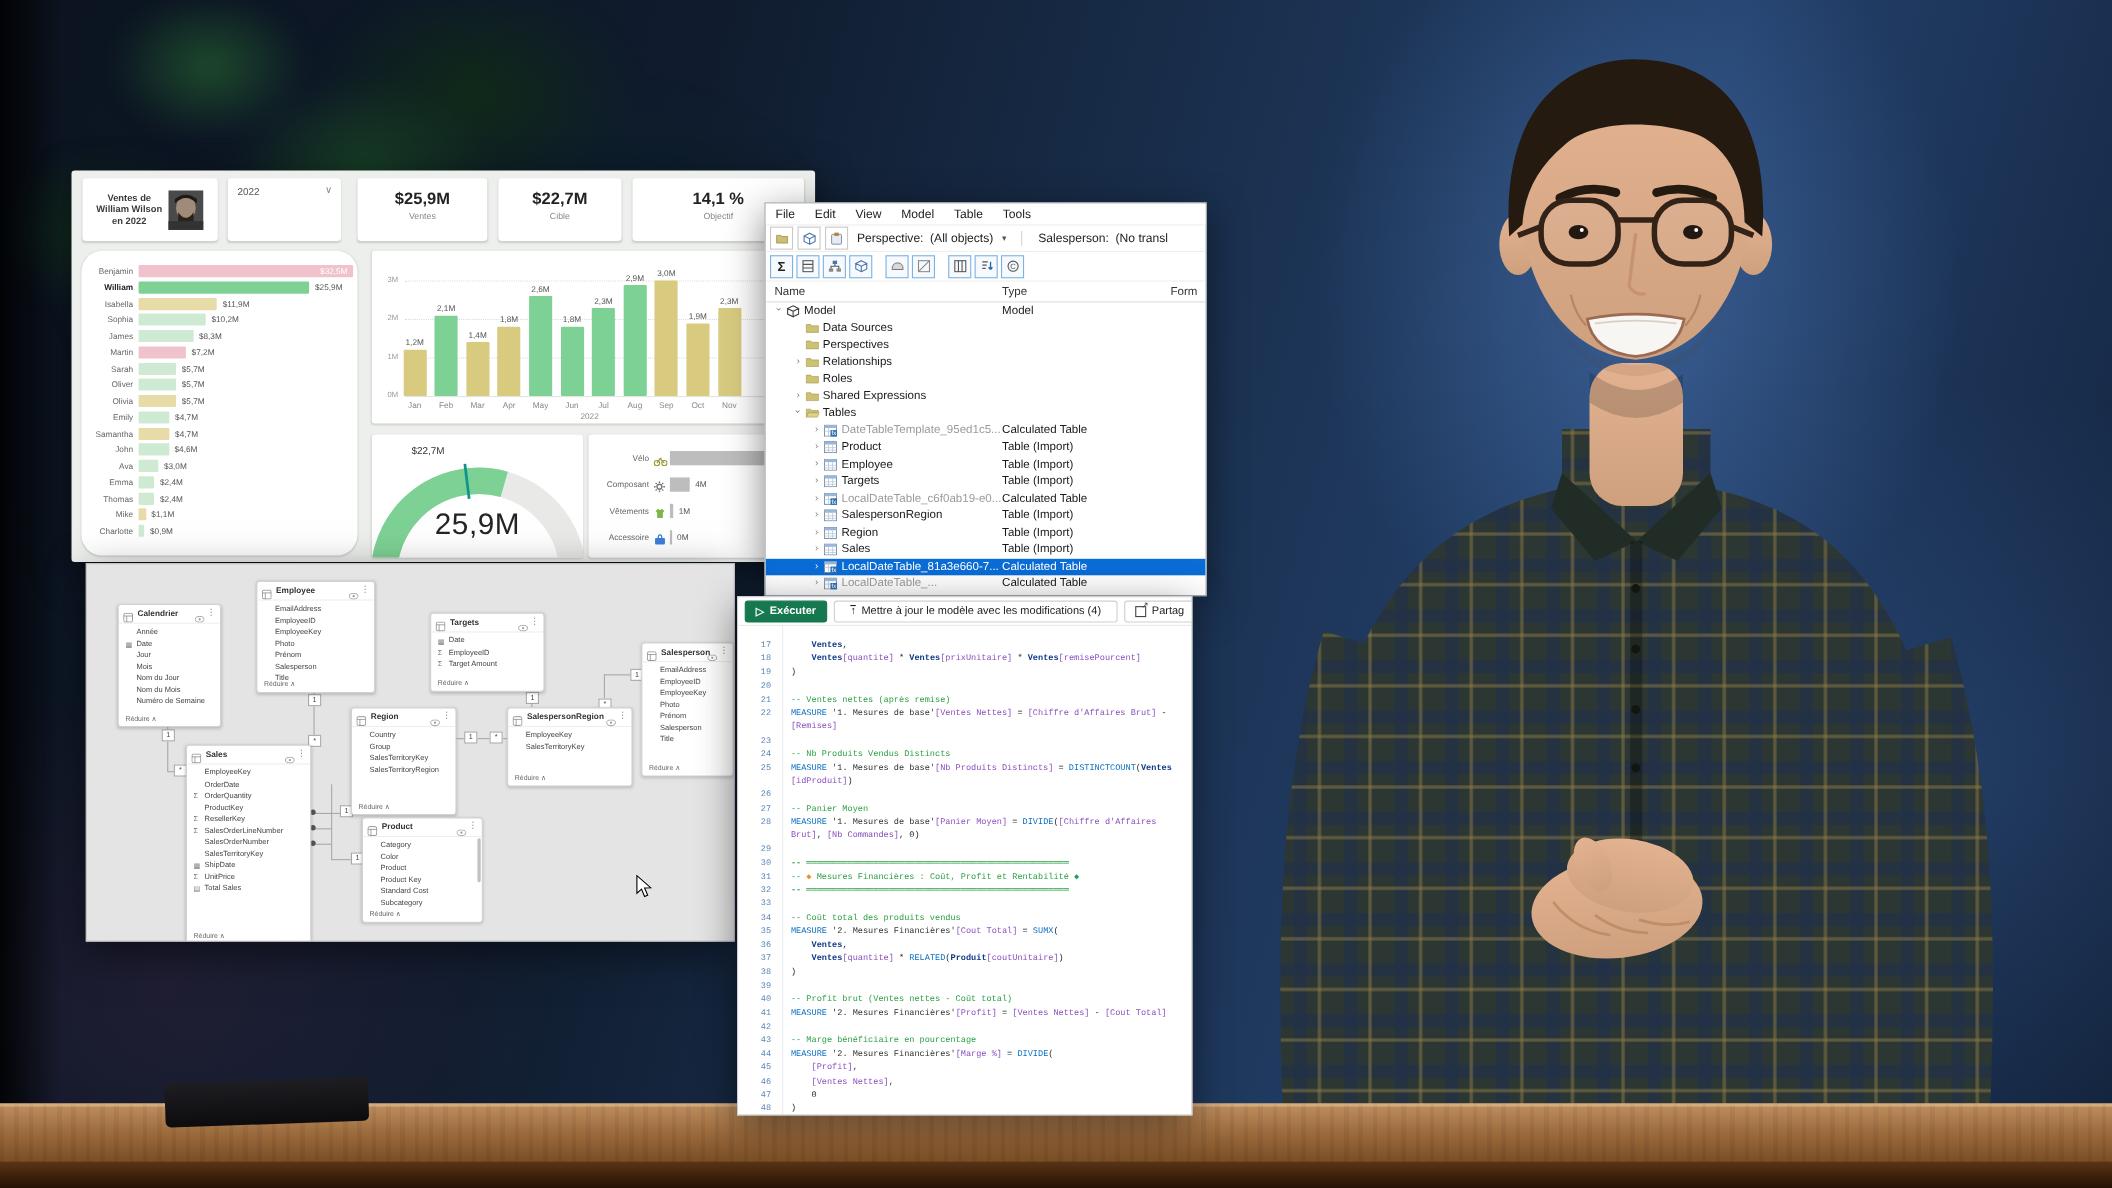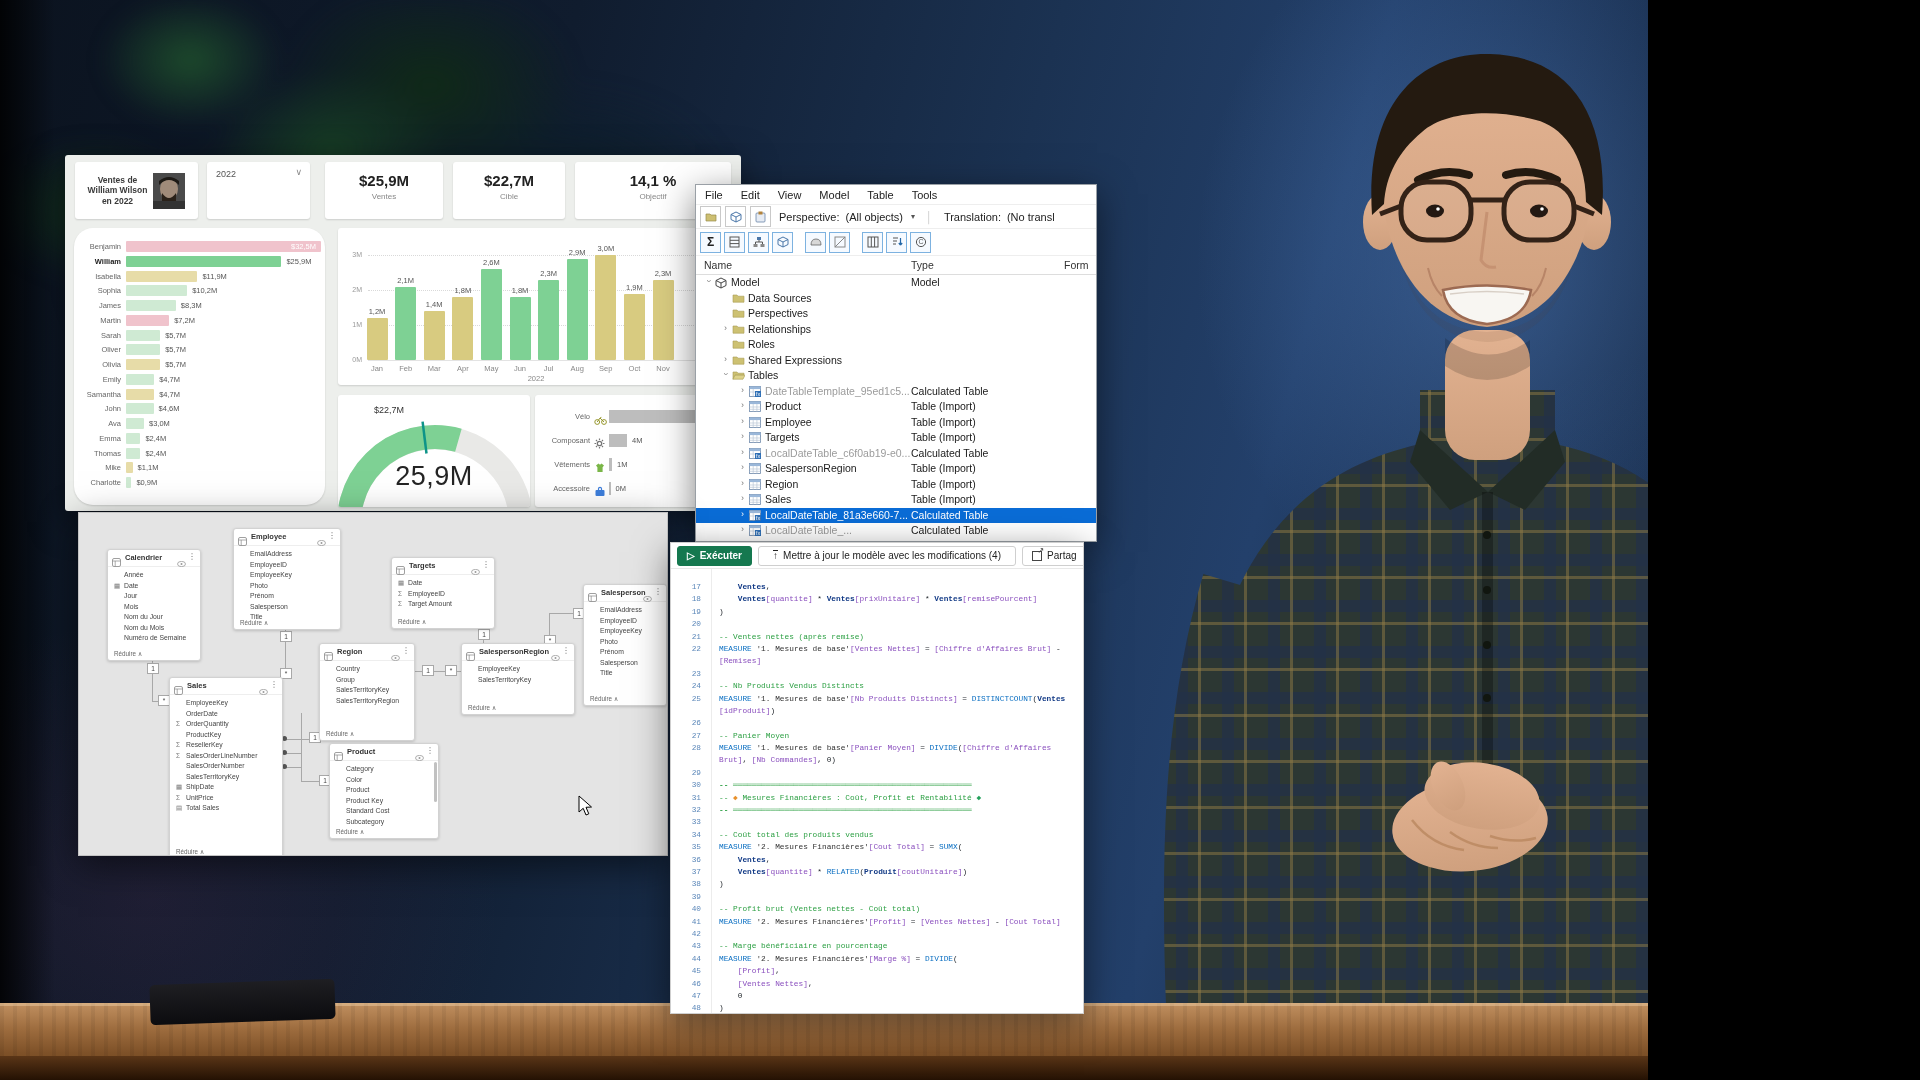--- a/index.html
+++ b/index.html
@@ -1,16 +1,16 @@
 <!DOCTYPE html>
 <html><head>
 <meta charset="utf-8">
 <style>
   html,body{margin:0;padding:0;background:#000;}
-  #stage{position:relative;width:1648px;height:1080px;overflow:hidden;
+  #stage{position:relative;width:1920px;height:1080px;overflow:hidden;
          font-family:"Liberation Sans",sans-serif;background:#84cc16;}
   
   .bg{position:absolute;inset:0;
     background:
       radial-gradient(420px 520px at 1490px 260px, rgba(95,145,215,.38), rgba(95,145,215,0) 70%),
       radial-gradient(700px 500px at 1760px 700px, rgba(60,100,160,.28), transparent 70%),
       radial-gradient(500px 400px at 150px 900px, rgba(120,60,110,.16), transparent 70%),
       linear-gradient(105deg,#0b131f 0%,#101c2e 30%,#1b3252 55%,#23406b 72%,#12223a 100%);}
   .plant{position:absolute;left:0;top:0;width:760px;height:460px;filter:blur(9px);
     background:
@@ -444,21 +444,21 @@
       <span class="tbico plain">
           <svg width="11" height="12">
             <rect x="1" y="2" width="9" height="9" rx="1" fill="#e7ecf4" stroke="#6a86a8" stroke-width=".8"></rect>
             <rect x="3.5" y="0.5" width="4" height="3" fill="#b3833b"></rect>
           </svg>
         </span>
       <span class="lbl">Perspective:</span>
       <span class="val">(All objects)</span>
       <span class="arr">▾</span>
       <span class="sep">│</span>
-      <span class="lbl">Translation:</span>
+      <span class="lbl">Salesperson:</span>
       <span class="val">(No transl</span>
     </div>
     <div class="te-tb2" id="teIcons">
         <span class="tbico">
           <span style="font-size:12px;font-weight:bold;color:#222">Σ</span>
         </span>
         <span class="tbico">
           <svg width="11" height="12">
             <rect x="1" y="1" width="9" height="10" fill="none" stroke="#555" stroke-width="1"></rect>
             <path d="M1,4.3 H10 M1,7.6 H10" stroke="#555" stroke-width="1"></path>

